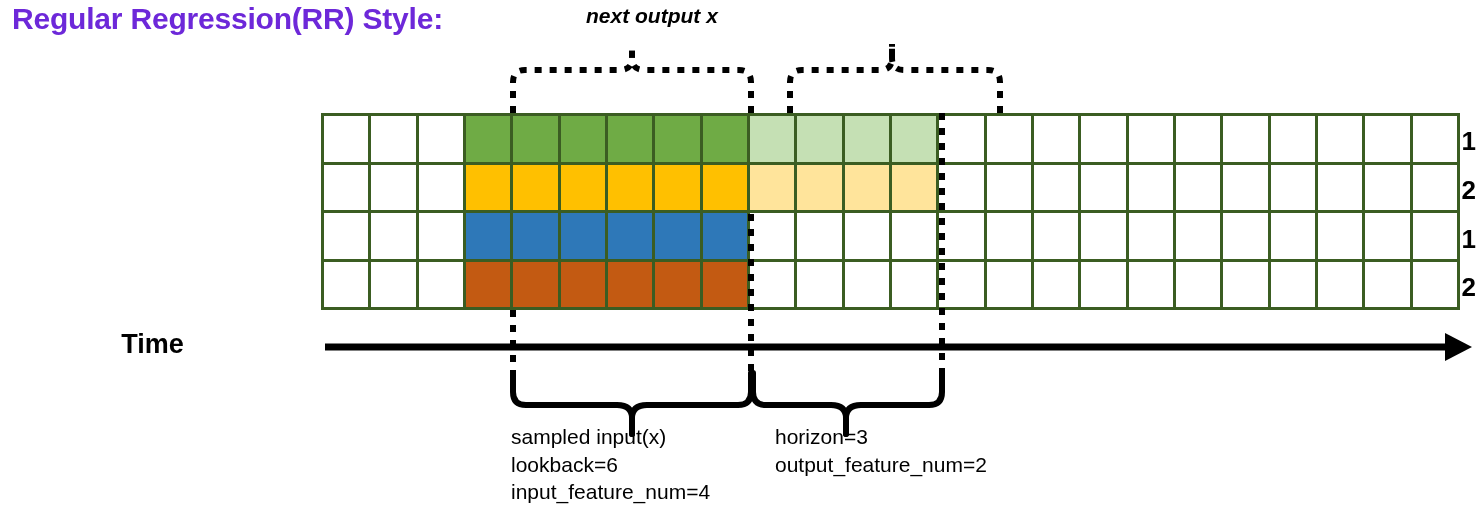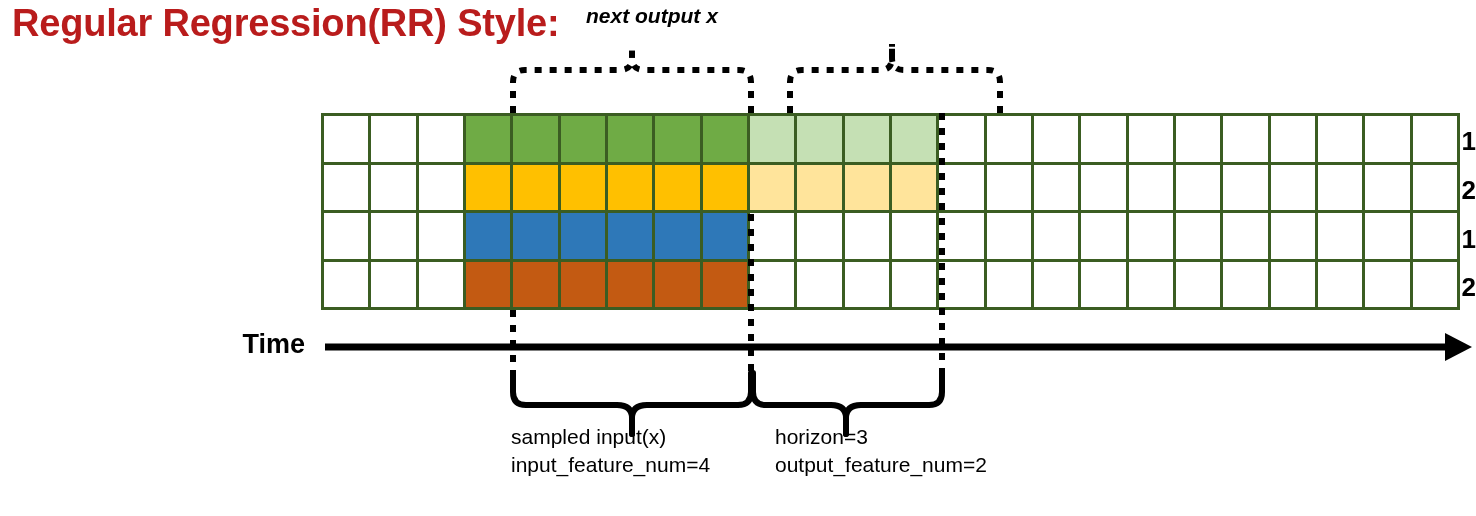--- a/index.html
+++ b/index.html
@@ -17,42 +17,42 @@
   #stage {
     position: absolute;
     left: 0; top: 0;
     width: 1476px;
     height: 516px;
   }
   .title {
     position: absolute;
     left: 12px;
     top: 2px;
-    font-size: 38px;
+    font-size: 30px;
     font-weight: 600;
-    color: #b91c1c;
+    color: #6d28d9;
     letter-spacing: -0.2px;
     white-space: nowrap;
   }
   .row-label {
     position: absolute;
     right: 0;
     width: 300px;
     text-align: right;
     font-size: 26px;
     font-weight: bold;
     color: #000000;
     white-space: nowrap;
     line-height: 1;
   }
   .time-label {
     position: absolute;
     left: 0px;
     width: 305px;
-    text-align: right;
+    text-align: center;
     top: 329px;
     font-size: 27px;
     font-weight: bold;
     color: #000000;
   }
   .grid {
     position: absolute;
     left: 321px;
     top: 113px;
     width: 1139px;
@@ -201,20 +201,21 @@
       <div class="cell" style="background: rgb(255, 255, 255);"></div>
       <div class="cell" style="background: rgb(255, 255, 255);"></div>
       <div class="cell" style="background: rgb(255, 255, 255);"></div>
       <div class="cell" style="background: rgb(255, 255, 255);"></div>
     </div>
 
   <div class="top-note" style="left:586px; top:4px;">next output x</div>
 
   <div class="note" style="left:511px; top:423px;">
     <div>sampled input(x)</div>
+    <div>lookback=6</div>
     <div>input_feature_num=4</div>
   </div>
 
   <div class="note" style="left:775px; top:423px;">
     <div>horizon=3</div>
     <div>output_feature_num=2</div>
   </div>
 
   <svg class="brace-svg" viewBox="0 0 1476 516">
 

